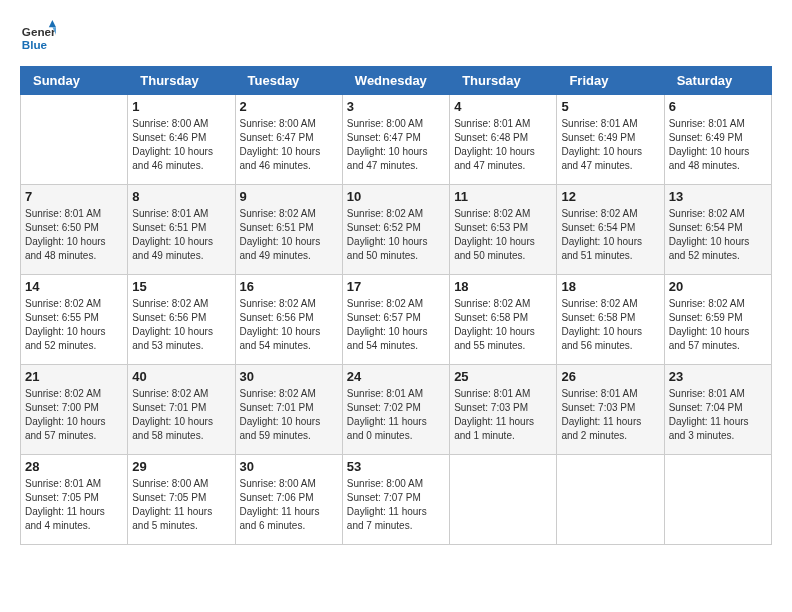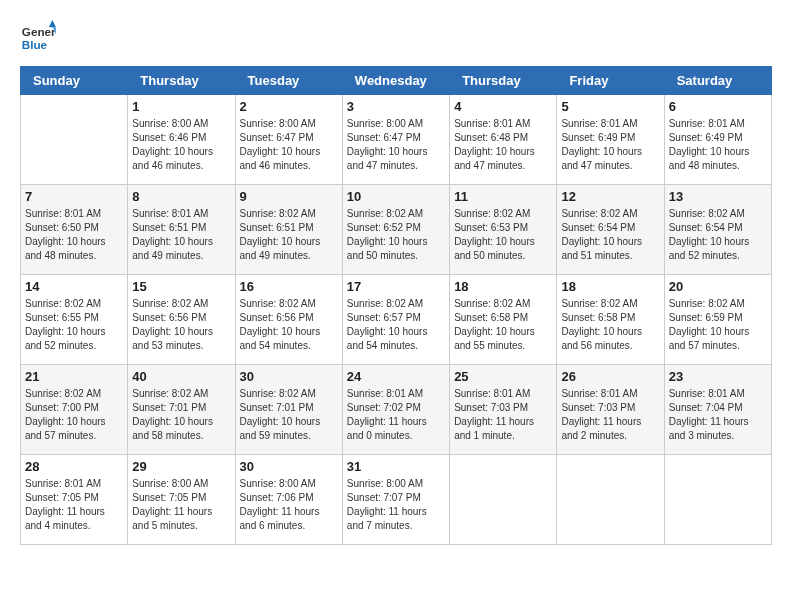--- a/index.html
+++ b/index.html
@@ -324,21 +324,21 @@
 and 5 minutes.</div>
         </td>
         <td>
           <div class="day-num">30</div>
           <div class="day-info" style="white-space: pre-line;">Sunrise: 8:00 AM
 Sunset: 7:06 PM
 Daylight: 11 hours
 and 6 minutes.</div>
         </td>
         <td>
-          <div class="day-num">31</div>
+          <div class="day-num">53</div>
           <div class="day-info" style="white-space: pre-line;">Sunrise: 8:00 AM
 Sunset: 7:07 PM
 Daylight: 11 hours
 and 7 minutes.</div>
         </td>
         <td class="empty"></td>
         <td class="empty"></td>
         <td class="empty"></td>
       </tr>
     </tbody>

